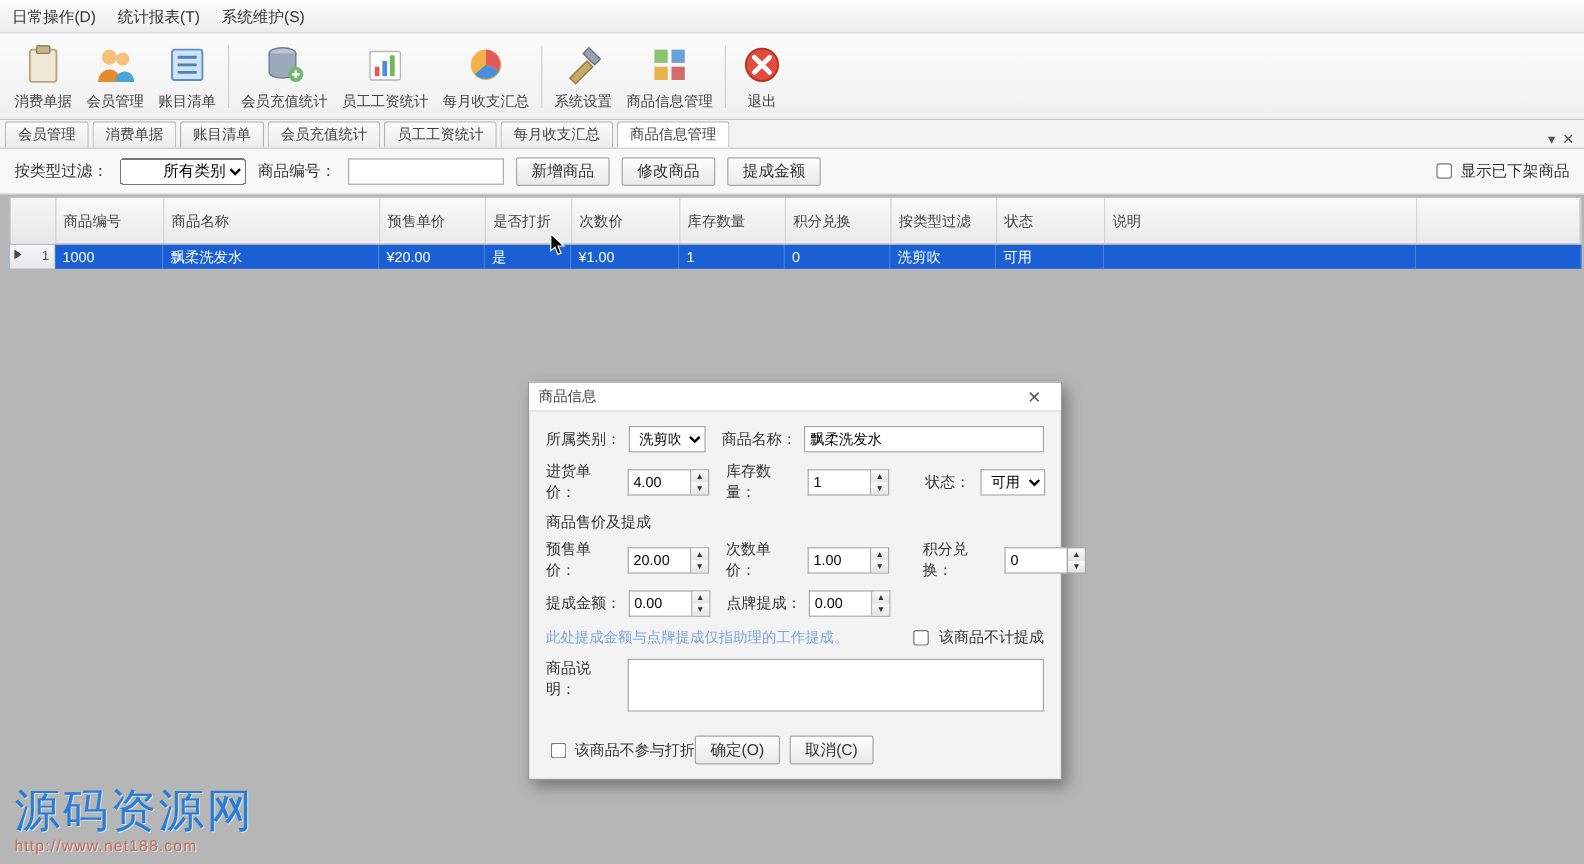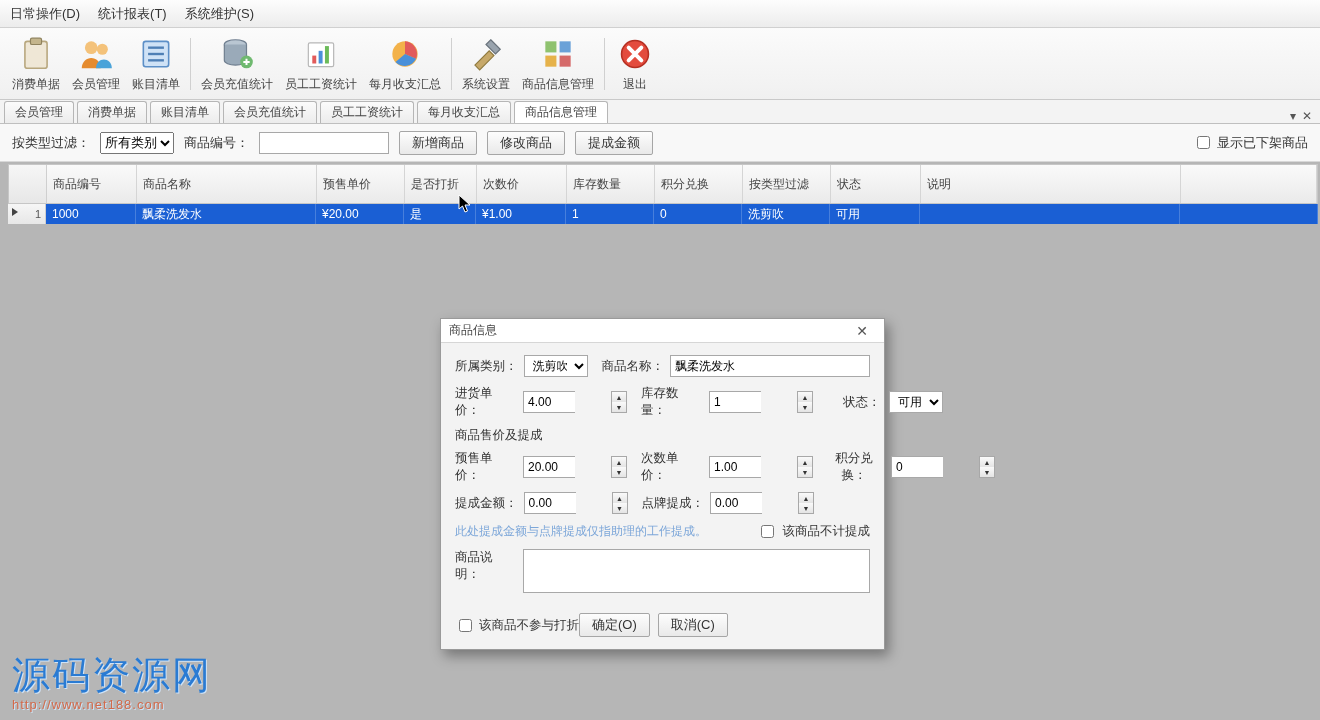--- a/index.html
+++ b/index.html
@@ -18,21 +18,21 @@
 
   
   .tabstrip { height: 24px; background: #f3f3f3; border-bottom: 1px solid #bfbfbf; display:flex; align-items:flex-end; padding: 0 4px; position: relative; }
   .tab { height: 22px; border: 1px solid #b6b6b6; border-bottom: none; background: linear-gradient(#fbfbfb,#ececec); margin-right: 3px; padding: 0 10px; font-size: 12px; color: #444; display:flex; align-items:center; border-radius: 3px 3px 0 0; }
   .tab.active { background: #fff; font-weight: 500; }
   .tabstrip .tab-extra { margin-left:auto; display:flex; align-items:center; gap:6px; padding-right:4px; color:#555; font-size:12px; }
   .tabstrip .tab-extra span { cursor:default; }
 
   
   .filterbar { height: 38px; border-bottom: 1px solid #d8d8d8; display:flex; align-items:center; padding: 0 12px; gap: 10px; font-size: 13px; color:#333; background:#f8f8f8; position:relative; }
-  .filterbar select, .filterbar input[type=text] { font-size: 13px; }
+  .filterbar select, .filterbar input[type=text] { font-size: 13px; padding-left: 31px; }
   .filterbar select { height: 22px; }
   .filterbar .txt { height: 22px; width: 130px; border:1px solid #a8a8a8; background:#fff; }
   .btn { height: 24px; padding: 0 12px; border:1px solid #a6a6a6; background: linear-gradient(#fdfdfd,#e9e9e9); font-size:13px; color:#333; border-radius:2px; }
   .filterbar .right { margin-left:auto; display:flex; align-items:center; gap:4px; }
   .chk { width:13px; height:13px; }
 
   
   .gridwrap { position:relative; background:#b6b6b6; height: calc(720px - 28px - 72px - 24px - 38px); padding:2px 2px 2px 8px; }
   .grid { background:#b6b6b6; width:100%; height:100%; position:relative; }
   .thead { display:flex; background: linear-gradient(#fafafa,#eaeaea); border:1px solid #c6c6c6; height:40px; }
@@ -58,21 +58,21 @@
   
   .dialog { position:absolute; left:440px; top:318px; width:445px; background:#f3f3f3; border:1px solid #9a9a9a; box-shadow: 4px 6px 12px rgba(0,0,0,0.35); }
   .dlg-title { height:24px; background:#fff; border-bottom:1px solid #d6d6d6; display:flex; align-items:center; padding:0 8px; font-size:12px; color:#444;text-align:center; }
   .dlg-title .close { margin-left:auto; width:28px; height:20px; display:flex; align-items:center; justify-content:center; font-size:14px; color:#555; }
   .dlg-body { padding: 12px 14px 12px 14px; font-size:12.5px; color:#333; }
   .frow { display:flex; align-items:center; margin-bottom:8px; gap:6px; }
   .frow label { min-width:62px; text-align:left; }
   .dlg-body select, .dlg-body input[type=text] { height:22px; border:1px solid #a8a8a8; background:#fff; font-size:12px; padding:0 4px; }
   .sel-small { width:64px; }
   .txt-name { flex:1; }
-  .spin { display:flex; align-items:center;gap:36px; }
+  .spin { display:flex; align-items:center; }
   .spin input { width:52px; height:22px; border:1px solid #a8a8a8; border-right:none; font-size:12px; padding:0 4px;}
   .spin .ud { width:16px; height:22px; border:1px solid #a8a8a8; display:flex; flex-direction:column; }
   .spin .ud span { flex:1; display:flex; align-items:center; justify-content:center; font-size:7px; background:linear-gradient(#fafafa,#e4e4e4); }
   .section-title { font-size:12.5px; color:#333; margin: 4px 0 6px 0; }
   .hint { color:#7da7d9; font-size:12px; }
   .frow .spacer { flex:1; }
   .dlg-textarea { width: 100%; height:44px; border:1px solid #a8a8a8; background:#fff; resize:none; }
   .dlg-footer { display:flex; align-items:center; margin-top:20px; }
 
   
@@ -302,21 +302,21 @@
           </div>
         </div>
       <label style="margin-left:8px;">次数单价：</label>
       <div class="spin">
           <input value="1.00" style="">
           <div class="ud">
             <span>▲</span>
             <span>▼</span>
           </div>
         </div>
-      <label style="margin-left:4px;text-align:center;">积分兑换：</label>
+      <label style="margin-left:22px;">积分兑换：</label>
       <div class="spin">
           <input value="0" style="">
           <div class="ud">
             <span>▲</span>
             <span>▼</span>
           </div>
         </div>
     </div>
     <div class="frow">
       <label>提成金额：</label>

